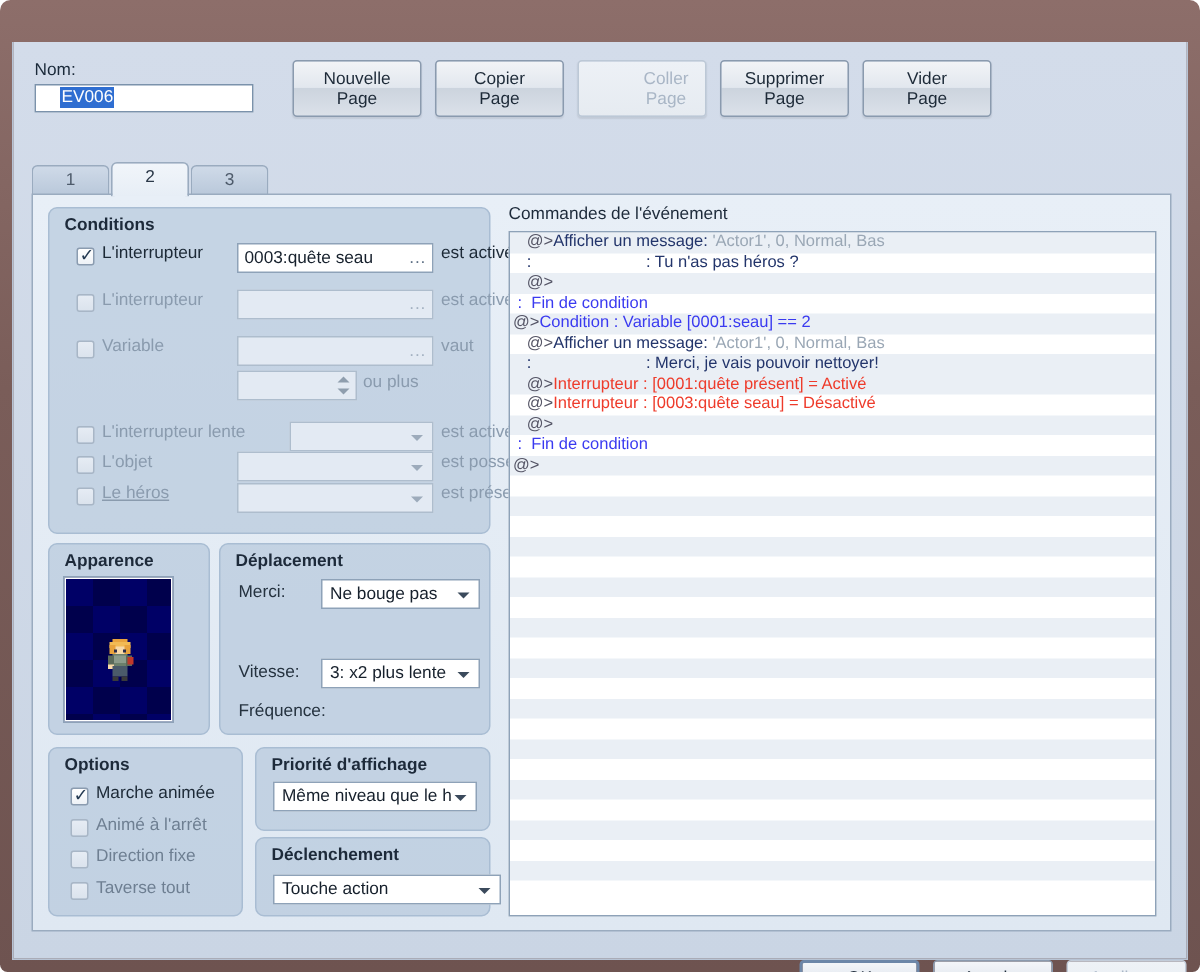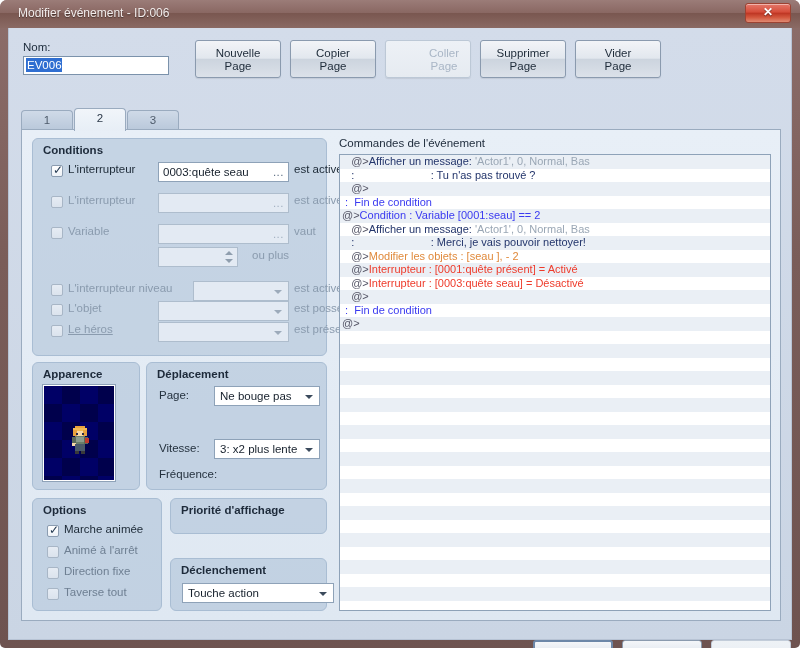--- a/index.html
+++ b/index.html
@@ -61,21 +61,21 @@
     font-size: 11.5px; color: #1b2a3a;
   }
   #nom-input {
     position: absolute; left: 14px; top: 28px;
     width: 146px; height: 19px;
     border: 1px solid #7b92ab;
     background: #ffffff;
     font-family: "Liberation Sans", sans-serif;
     font-size: 11.5px;
     color: #111;
-    padding: 0 2px;
+    padding: 0 16px;
     line-height: 17px;
   }
   #nom-input .sel {
     background: #2f6ed1; color: #ffffff; padding: 1px 0 1px 1px;
   }
 
   .pgbtn {
     position: absolute; top: 12px; width: 86px; height: 38px;
     border: 1px solid #8a9aae;
     border-radius: 3px;
@@ -228,21 +228,21 @@
     text-align: center; line-height: 19px;
     cursor: default;
   }
 
   
   #grp-options { left: 10px; top: 368px; width: 130px; height: 113px; }
   .opt-label { position: absolute; font-size: 11.5px; color: #1c2936; white-space: nowrap; }
   .opt-label.dim { color: #6e7f92; }
 
   
-  #grp-priorite { left: 148px; top: 368px; width: 157px; height: 36px; }
+  #grp-priorite { left: 148px; top: 368px; width: 157px; height: 56px; }
   
   #grp-declenchement { left: 148px; top: 428px; width: 157px; height: 53px; }
 
   
   #cmd-title {
     position: absolute; left: 317px; top: 7px;
     font-size: 11.5px; color: #1d2a3a;
   }
   #cmd-list {
     position: absolute; left: 317px; top: 24px;
@@ -285,26 +285,20 @@
     background: linear-gradient(to bottom, #eef2f6 0%, #e8edf3 100%);
     cursor: default;
   }
   .dlgbtn.disabled .u { text-decoration: underline; }
 </style>
 </head>
 <body>
 
 <div id="window">
 
-  <div id="titlebar">
-    <div id="titlebar-text">Modifier événement - ID:006</div>
-    <div id="close-btn">
-      <div class="x">✕</div>
-    </div>
-  </div>
 
   <div id="client">
 
     <div id="nom-label">Nom:</div>
     <div id="nom-input"><span class="sel">EV006</span></div>
 
     <div class="pgbtn" style="left:186px;">
       <span>Nouvelle</span>
       <span>Page</span>
     </div>
@@ -359,24 +353,24 @@
         <div class="tbox dim" style="left:125px; top:85px; width:131px;">
           <span></span>
           <span class="dots">...</span>
         </div>
         <div class="suffix dim" style="left:261px; top:86px;">vaut</div>
 
         <div class="spin" style="left:125px; top:108px; width:80px;">
           <span class="up"></span>
           <span class="dn"></span>
         </div>
-        <div class="suffix dim" style="left:219px; top:110px;">ou plus</div>
+        <div class="suffix dim" style="left:209px; top:110px;">ou plus</div>
 
         <div class="chk off" style="left:18px; top:145px;"></div>
-        <div class="cond-label dim" style="left:35px; top:143px;">L'interrupteur niveau</div>
+        <div class="cond-label dim" style="left:35px; top:143px;">L'interrupteur lente</div>
         <div class="combo dim" style="left:160px; top:142px; width:96px;">
           <span></span>
           <span class="arrow"></span>
         </div>
         <div class="suffix dim" style="left:261px; top:143px;">est activé</div>
 
         <div class="chk off" style="left:18px; top:165px;"></div>
         <div class="cond-label dim" style="left:35px; top:163px;">L'objet</div>
         <div class="combo dim" style="left:125px; top:162px; width:131px;">
           <span></span>
@@ -427,21 +421,21 @@
             <rect x="7" y="20" width="10" height="7" fill="#4a5a6a"></rect>
             <rect x="7" y="27" width="4" height="3" fill="#3a3a3a"></rect>
             <rect x="13" y="27" width="4" height="3" fill="#3a3a3a"></rect>
           </svg>
         </div>
       </div>
 
       <div class="group" id="grp-deplacement">
         <div class="gtitle">Déplacement</div>
 
-        <div class="dlabel" style="left:12px; top:26px;">Page:</div>
+        <div class="dlabel" style="left:12px; top:26px;">Merci:</div>
         <div class="combo" style="left:67px; top:23px; width:106px;">
           <span>Ne bouge pas</span>
           <span class="arrow"></span>
         </div>
 
 
         <div class="dlabel" style="left:12px; top:79px;">Vitesse:</div>
         <div class="combo" style="left:67px; top:76px; width:106px;">
           <span>3: x2 plus lente</span>
           <span class="arrow"></span>
@@ -463,40 +457,43 @@
 
         <div class="chk off" style="left:14px; top:68px;"></div>
         <div class="opt-label dim" style="left:31px; top:66px;">Direction fixe</div>
 
         <div class="chk off" style="left:14px; top:89px;"></div>
         <div class="opt-label dim" style="left:31px; top:87px;">Taverse tout</div>
       </div>
 
       <div class="group" id="grp-priorite">
         <div class="gtitle">Priorité d'affichage</div>
+        <div class="combo" style="left:11px; top:22px; width:136px;">
+          <span>Même niveau que le h</span>
+          <span class="arrow"></span>
+        </div>
       </div>
 
       <div class="group" id="grp-declenchement">
         <div class="gtitle">Déclenchement</div>
         <div class="combo" style="left:11px; top:24px; width:152px;">
           <span>Touche action</span>
           <span class="arrow"></span>
         </div>
       </div>
 
       <div id="cmd-title">Commandes de l'événement</div>
       <div id="cmd-list">
           <div class="cmdrow alt"><span class="seg-at">   @&gt;</span><span class="seg-dark">Afficher un message: </span><span class="seg-gray">'Actor1', 0, Normal, Bas</span></div>
-          <div class="cmdrow"><span class="seg-dark">   :                         : Tu n'as pas trouvé ?</span></div>
+          <div class="cmdrow"><span class="seg-dark">   :                         : Tu n'as pas héros ?</span></div>
           <div class="cmdrow alt"><span class="seg-at">   @&gt;</span></div>
           <div class="cmdrow"><span class="seg-blue"> :  </span><span class="seg-blue">Fin de condition</span></div>
           <div class="cmdrow alt"><span class="seg-at">@&gt;</span><span class="seg-blue">Condition : Variable [0001:seau] == 2</span></div>
           <div class="cmdrow"><span class="seg-at">   @&gt;</span><span class="seg-dark">Afficher un message: </span><span class="seg-gray">'Actor1', 0, Normal, Bas</span></div>
           <div class="cmdrow alt"><span class="seg-dark">   :                         : Merci, je vais pouvoir nettoyer!</span></div>
-          <div class="cmdrow"><span class="seg-at">   @&gt;</span><span class="seg-orange">Modifier les objets : [seau ], - 2</span></div>
           <div class="cmdrow alt"><span class="seg-at">   @&gt;</span><span class="seg-red">Interrupteur : [0001:quête présent] = Activé</span></div>
           <div class="cmdrow"><span class="seg-at">   @&gt;</span><span class="seg-red">Interrupteur : [0003:quête seau] = Désactivé</span></div>
           <div class="cmdrow alt"><span class="seg-at">   @&gt;</span></div>
           <div class="cmdrow"><span class="seg-blue"> :  </span><span class="seg-blue">Fin de condition</span></div>
           <div class="cmdrow alt"><span class="seg-at">@&gt;</span></div>
           <div class="cmdrow">&nbsp;</div>
           <div class="cmdrow alt">&nbsp;</div>
           <div class="cmdrow">&nbsp;</div>
           <div class="cmdrow alt">&nbsp;</div>
           <div class="cmdrow">&nbsp;</div>

